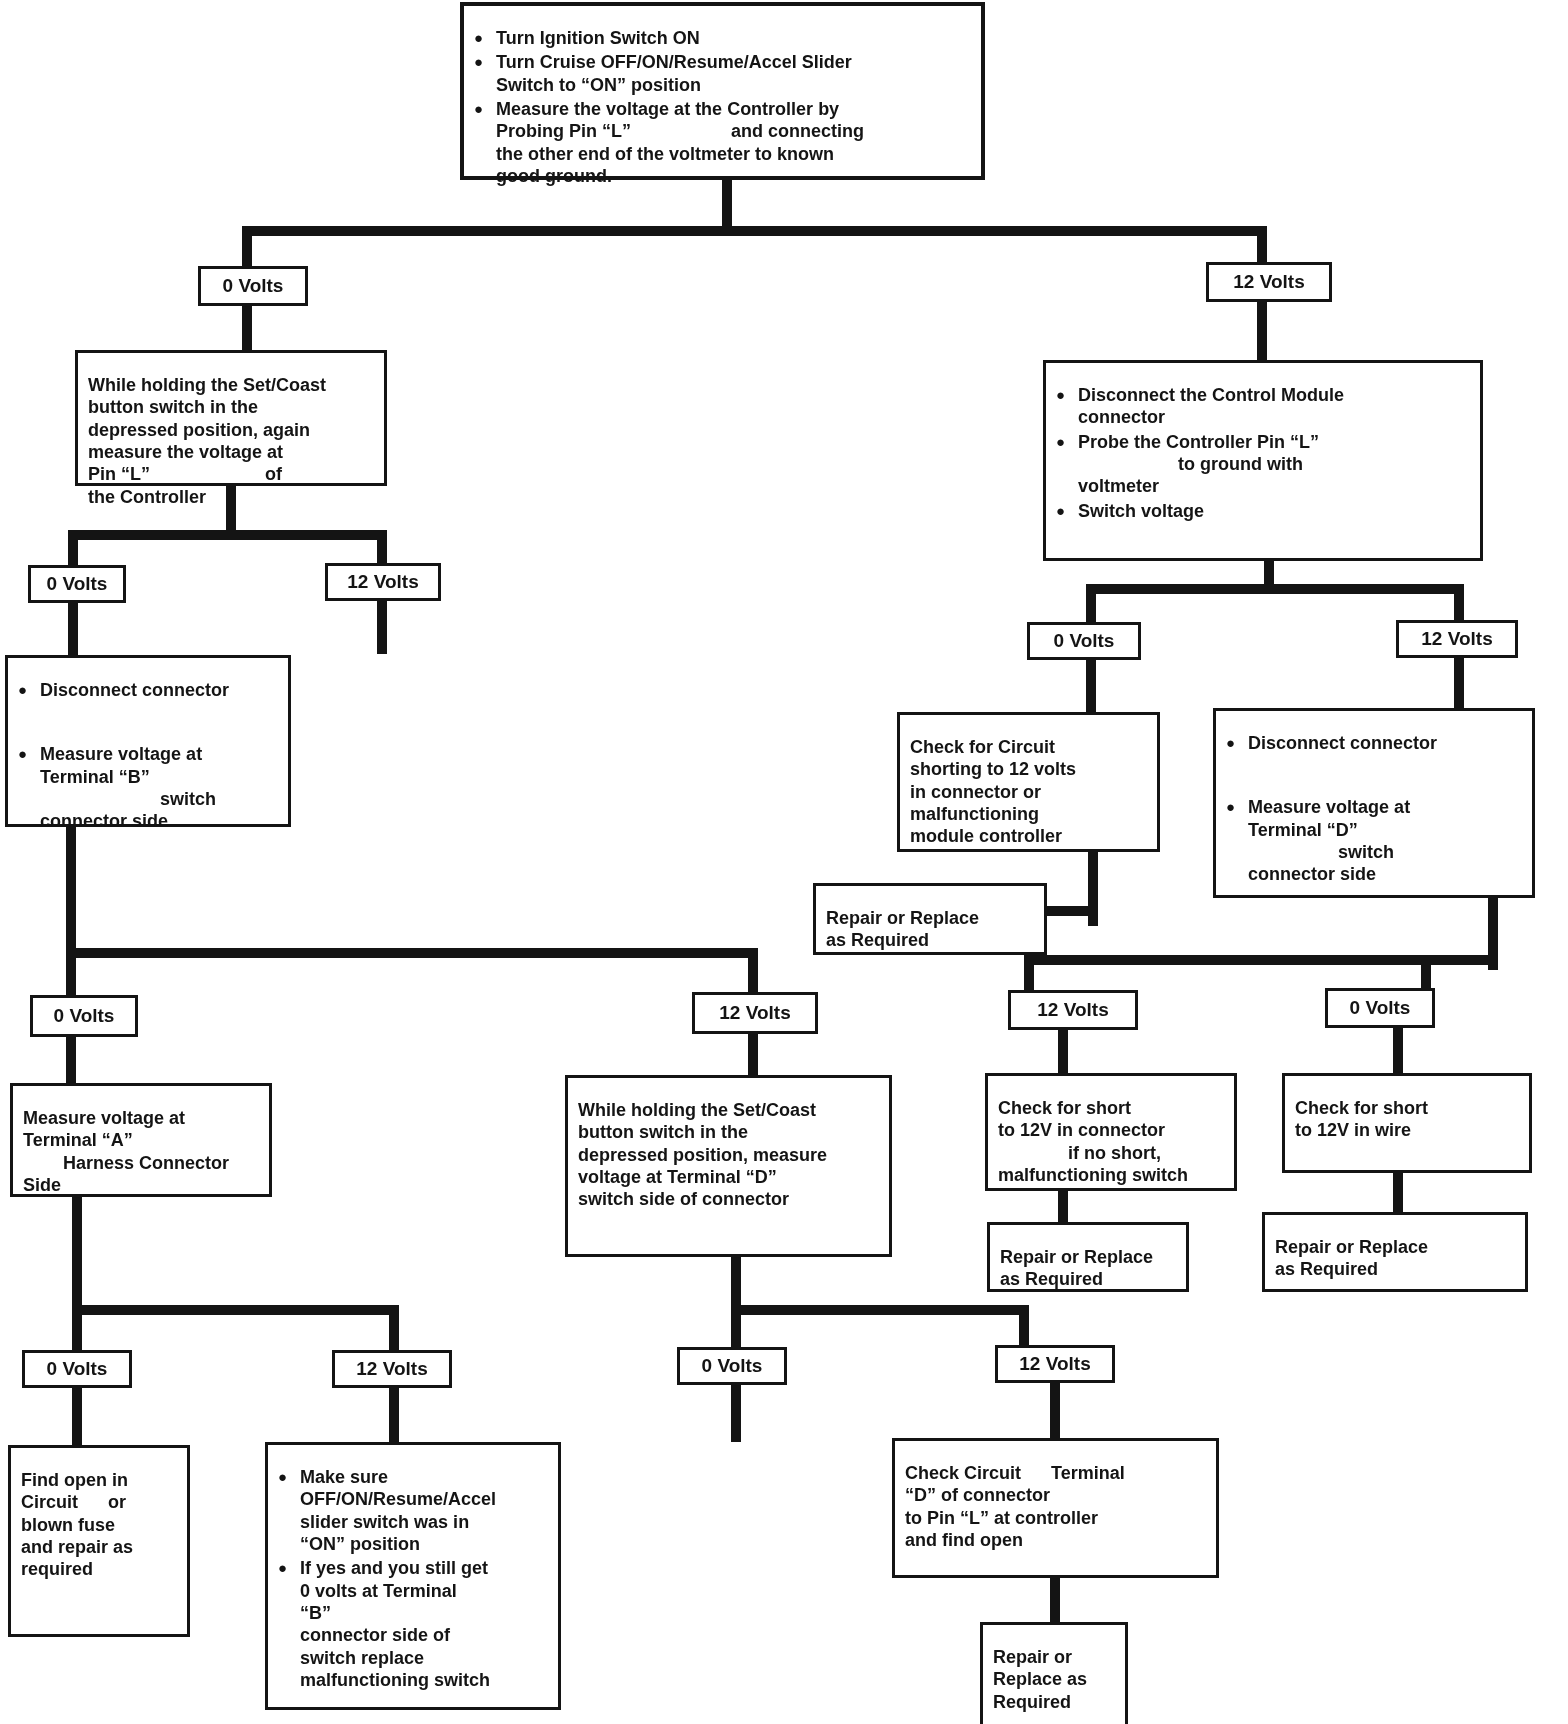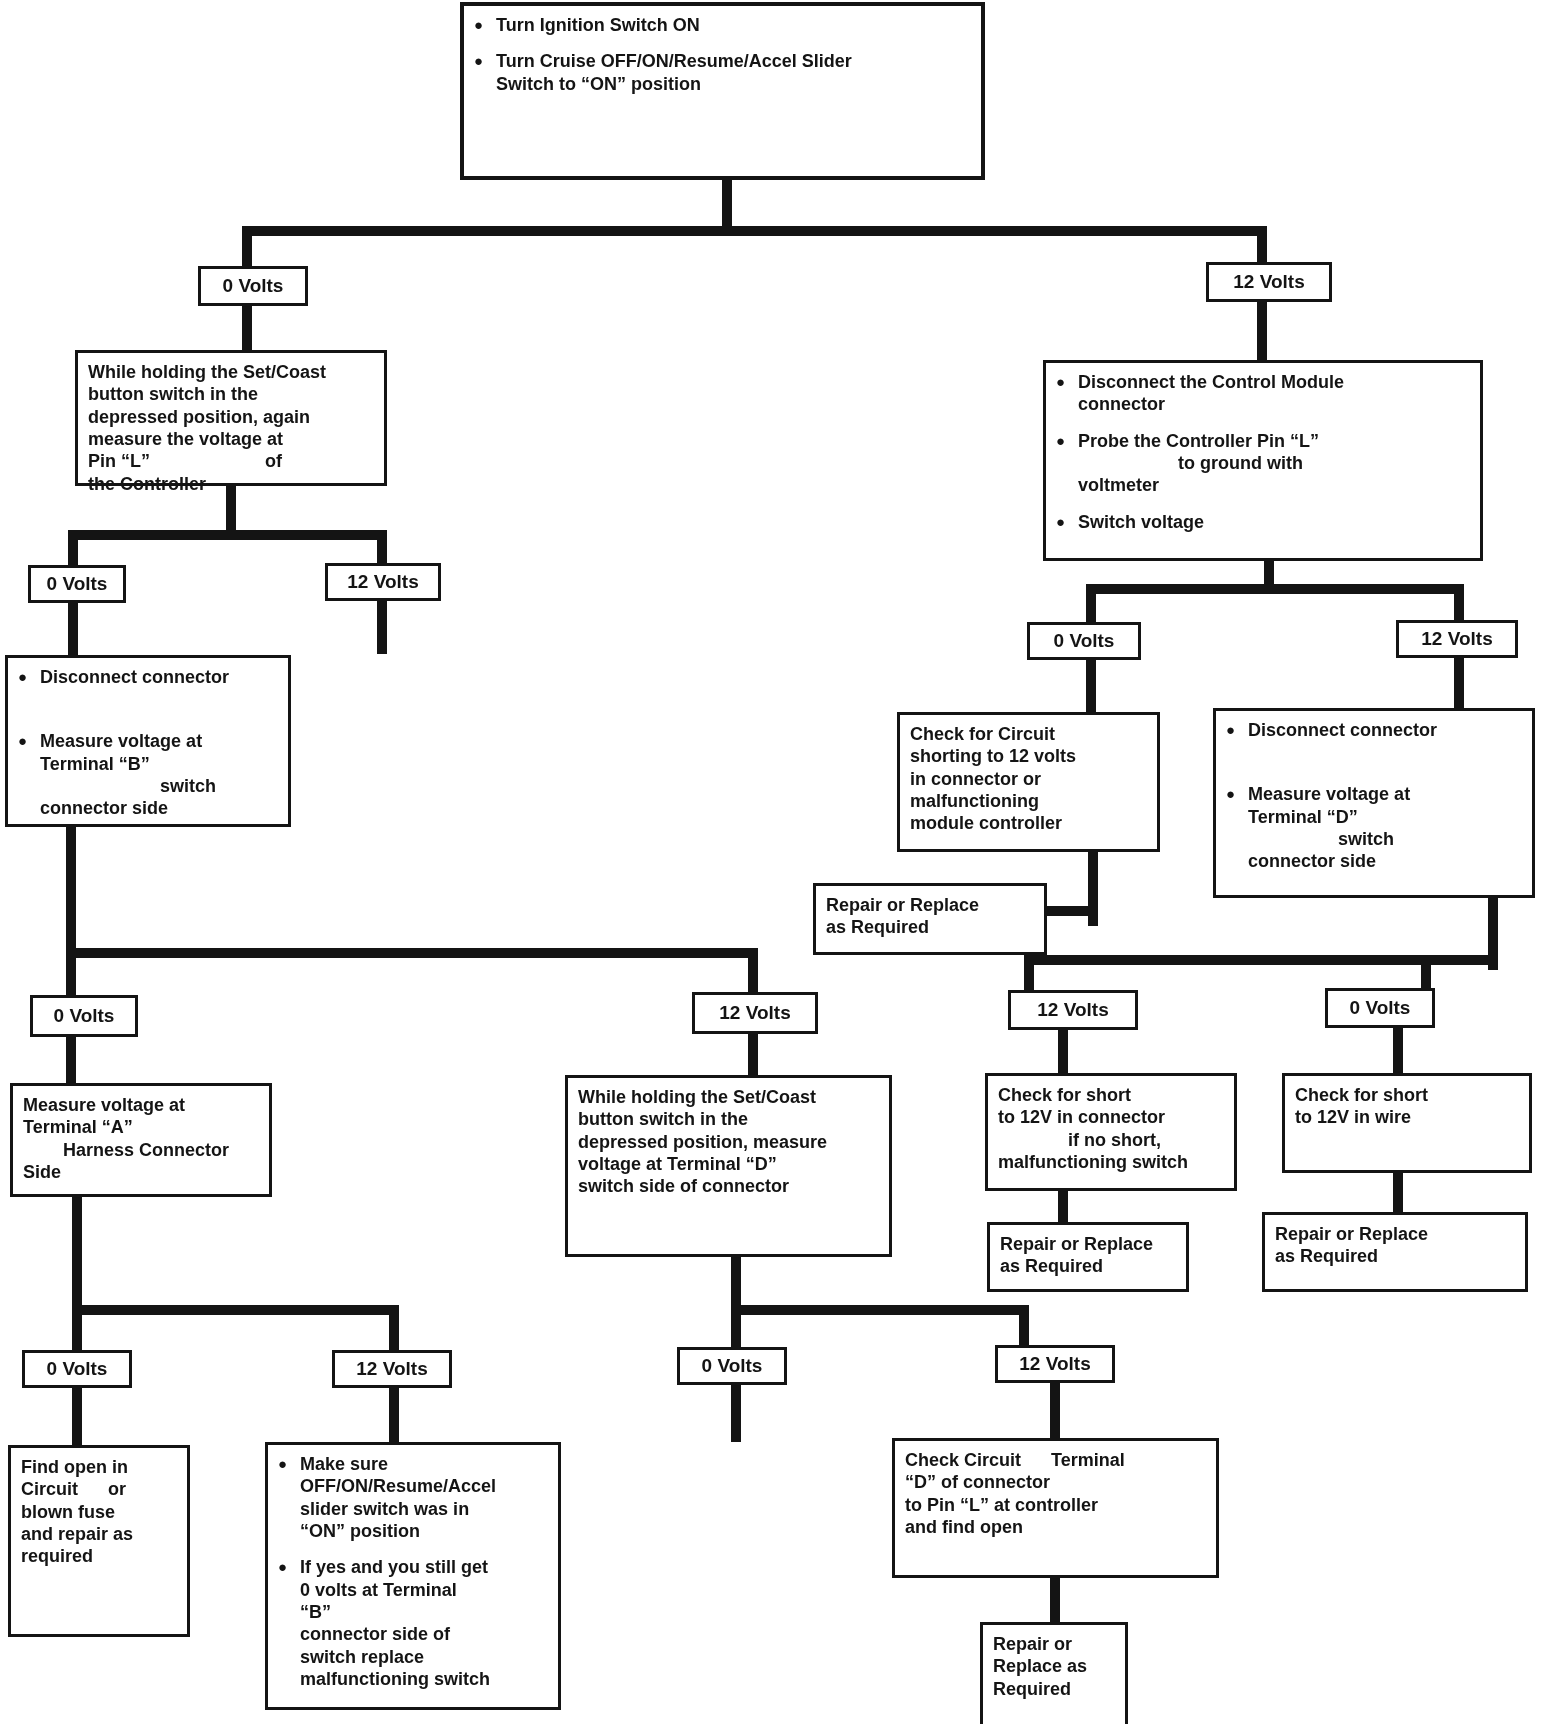--- a/index.html
+++ b/index.html
@@ -1,30 +1,30 @@
 <!DOCTYPE html>
 <html><head>
 <meta charset="utf-8">
 <style>
   html,body{margin:0;padding:0;background:#ffffff;}
   #canvas{
     position:relative;width:1568px;height:1724px;background:#ffffff;
     font-family:"Liberation Sans", sans-serif;color:#141414;overflow:hidden;
   }
   .node{position:absolute;box-sizing:border-box;background:#ffffff;}
-  .box{border:3px solid #141414;padding:8px 10px;font-size:18px;font-weight:700;line-height:1.24;}
+  .box{border:3px solid #141414;padding:21px 10px;font-size:18px;font-weight:700;line-height:1.24;}
   .box .txt{white-space:pre-wrap;}
   .tag{
     border:3px solid #141414;display:flex;align-items:center;justify-content:center;
     font-size:19px;font-weight:700;
   }
   .bullets .item{display:flex;gap:13px;align-items:flex-start;}
   .bullets .item::before{content:"\25CF";font-size:15px;line-height:22px;}
   .bullets .bt{white-space:pre-wrap;display:block;}
-  .gap-sm{margin-top:14px;}
+  .gap-sm{margin-top:2px;}
   .gap-lg{margin-top:42px;}
   .lv{position:absolute;width:10px;background:#141414;}
   .lh{position:absolute;height:10px;background:#141414;}
   .thick{border-width:4px;}
 </style>
 </head>
 <body>
 
 <div id="canvas">
 
@@ -74,20 +74,26 @@
   <div class="lv" style="left:1393px;top:1173px;height:41px;"></div>
 
   <div class="node box bullets thick" style="left:460px;top:2px;width:525px;height:178px;">
     <div class="item">
         <span class="bt">Turn Ignition Switch ON</span>
       </div>
     <div class="item gap-sm">
         <span class="bt">Turn Cruise OFF/ON/Resume/Accel Slider
 Switch to “ON” position</span>
       </div>
+    <div class="item gap-sm">
+        <span class="bt">Measure the voltage at the Controller by
+Probing Pin “L”                    and connecting
+the other end of the voltmeter to known
+good ground.</span>
+      </div>
   </div>
 
   <div class="node tag" style="left:198px;top:266px;width:110px;height:40px;">
       <span>0 Volts</span>
     </div>
   <div class="node tag" style="left:1206px;top:262px;width:126px;height:40px;">
       <span>12 Volts</span>
     </div>
 
   <div class="node box" style="left:75px;top:350px;width:312px;height:136px;font-size:18px;">

